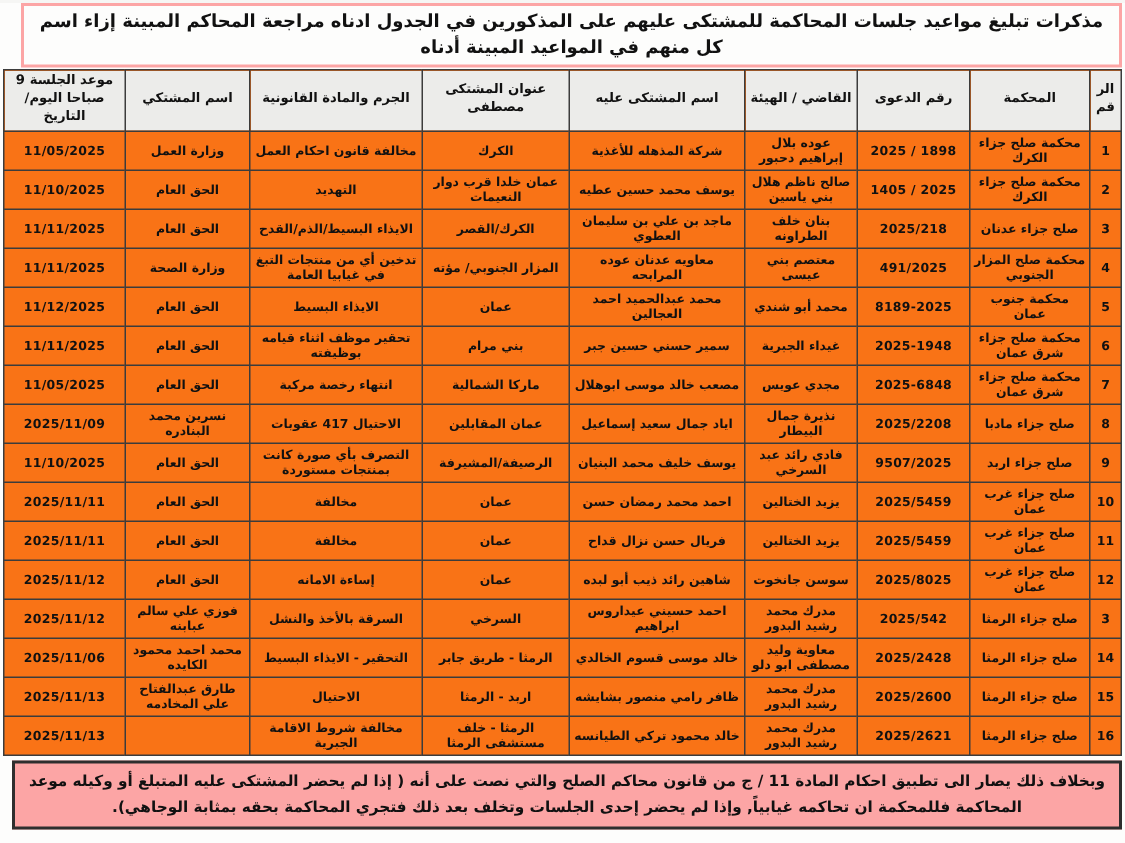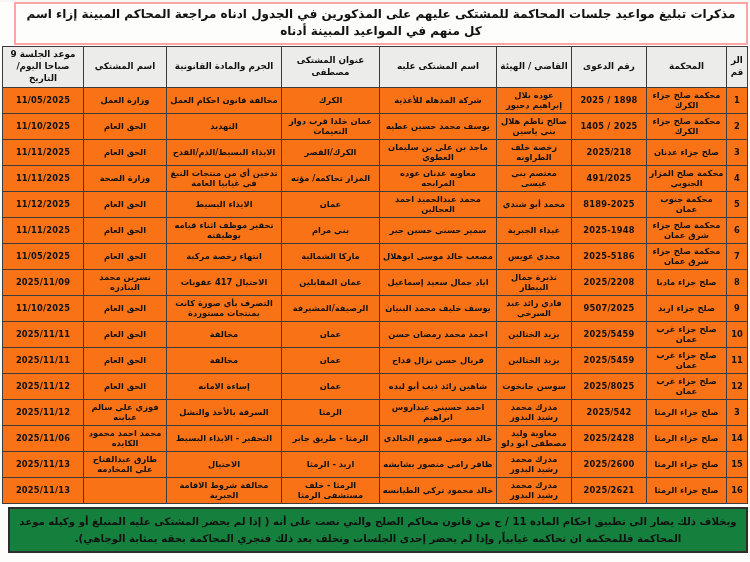--- a/index.html
+++ b/index.html
@@ -45,21 +45,21 @@
   }
   table.court tbody tr{height:26px;}
   td.num{direction:ltr;unicode-bidi:embed;font-size:9px;letter-spacing:0.2px;}
   .footer-box{
     margin:3px 2px 0 8px;
     border:2px solid #2e2e2e;
     text-align:center;
     font-size:10.2px;
     line-height:1.7;
     padding:4px 0;
-    background:#15803d;
+    background:#fca5a5;
   }
 </style>
 </head>
 <body>
 
 <div class="page">
 
   <div class="title-box">مذكرات تبليغ مواعيد جلسات المحاكمة للمشتكى عليهم على المذكورين في الجدول ادناه مراجعة المحاكم المبينة إزاء اسم كل منهم في المواعيد المبينة أدناه</div>
 
   <table class="court">
@@ -107,34 +107,34 @@
           <td>يوسف محمد حسين عطيه</td>
           <td>عمان خلدا قرب دوار النعيمات</td>
           <td>التهديد</td>
           <td>الحق العام</td>
           <td class="num">11/10/2025</td>
         </tr>
         <tr>
           <td>3</td>
           <td>صلح جزاء عدنان</td>
           <td class="num">2025/218</td>
-          <td>رخصة خلف الطراونه</td>
+          <td>بنان خلف الطراونه</td>
           <td>ماجد بن علي بن سليمان العطوي</td>
           <td>الكرك/القصر</td>
           <td>الايذاء البسيط/الذم/القدح</td>
           <td>الحق العام</td>
           <td class="num">11/11/2025</td>
         </tr>
         <tr>
           <td>4</td>
           <td>محكمة صلح المزار الجنوبي</td>
           <td class="num">491/2025</td>
           <td>معتصم بني عيسى</td>
           <td>معاويه عدنان عوده المرابحه</td>
-          <td>المزار تحاكمه/ مؤته</td>
+          <td>المزار الجنوبي/ مؤته</td>
           <td>تدخين أي من منتجات التبغ في غيابيا العامة</td>
           <td>وزارة الصحة</td>
           <td class="num">11/11/2025</td>
         </tr>
         <tr>
           <td>5</td>
           <td>محكمة جنوب عمان</td>
           <td class="num">8189-2025</td>
           <td>محمد أبو شندي</td>
           <td>محمد عبدالحميد احمد العجالين</td>
@@ -150,21 +150,21 @@
           <td>غيداء الجبرية</td>
           <td>سمير حسني حسين جبر</td>
           <td>بني مرام</td>
           <td>تحقير موظف اثناء قيامه بوظيفته</td>
           <td>الحق العام</td>
           <td class="num">11/11/2025</td>
         </tr>
         <tr>
           <td>7</td>
           <td>محكمة صلح جزاء شرق عمان</td>
-          <td class="num">2025-5186</td>
+          <td class="num">2025-6848</td>
           <td>مجدي عويس</td>
           <td>مصعب خالد موسى ابوهلال</td>
           <td>ماركا الشمالية</td>
           <td>انتهاء رخصة مركبة</td>
           <td>الحق العام</td>
           <td class="num">11/05/2025</td>
         </tr>
         <tr>
           <td>8</td>
           <td>صلح جزاء مادبا</td>
@@ -219,21 +219,21 @@
           <td>إساءة الامانه</td>
           <td>الحق العام</td>
           <td class="num">2025/11/12</td>
         </tr>
         <tr>
           <td>3</td>
           <td>صلح جزاء الرمثا</td>
           <td class="num">2025/542</td>
           <td>مدرك محمد رشيد البدور</td>
           <td>احمد حسيني عيداروس ابراهيم</td>
-          <td>الرمثا</td>
+          <td>السرخي</td>
           <td>السرقة بالأخذ والنشل</td>
           <td>فوزي علي سالم عبابنه</td>
           <td class="num">2025/11/12</td>
         </tr>
         <tr>
           <td>14</td>
           <td>صلح جزاء الرمثا</td>
           <td class="num">2025/2428</td>
           <td>معاوية وليد مصطفى ابو دلو</td>
           <td>خالد موسى قسوم الخالدي</td>

